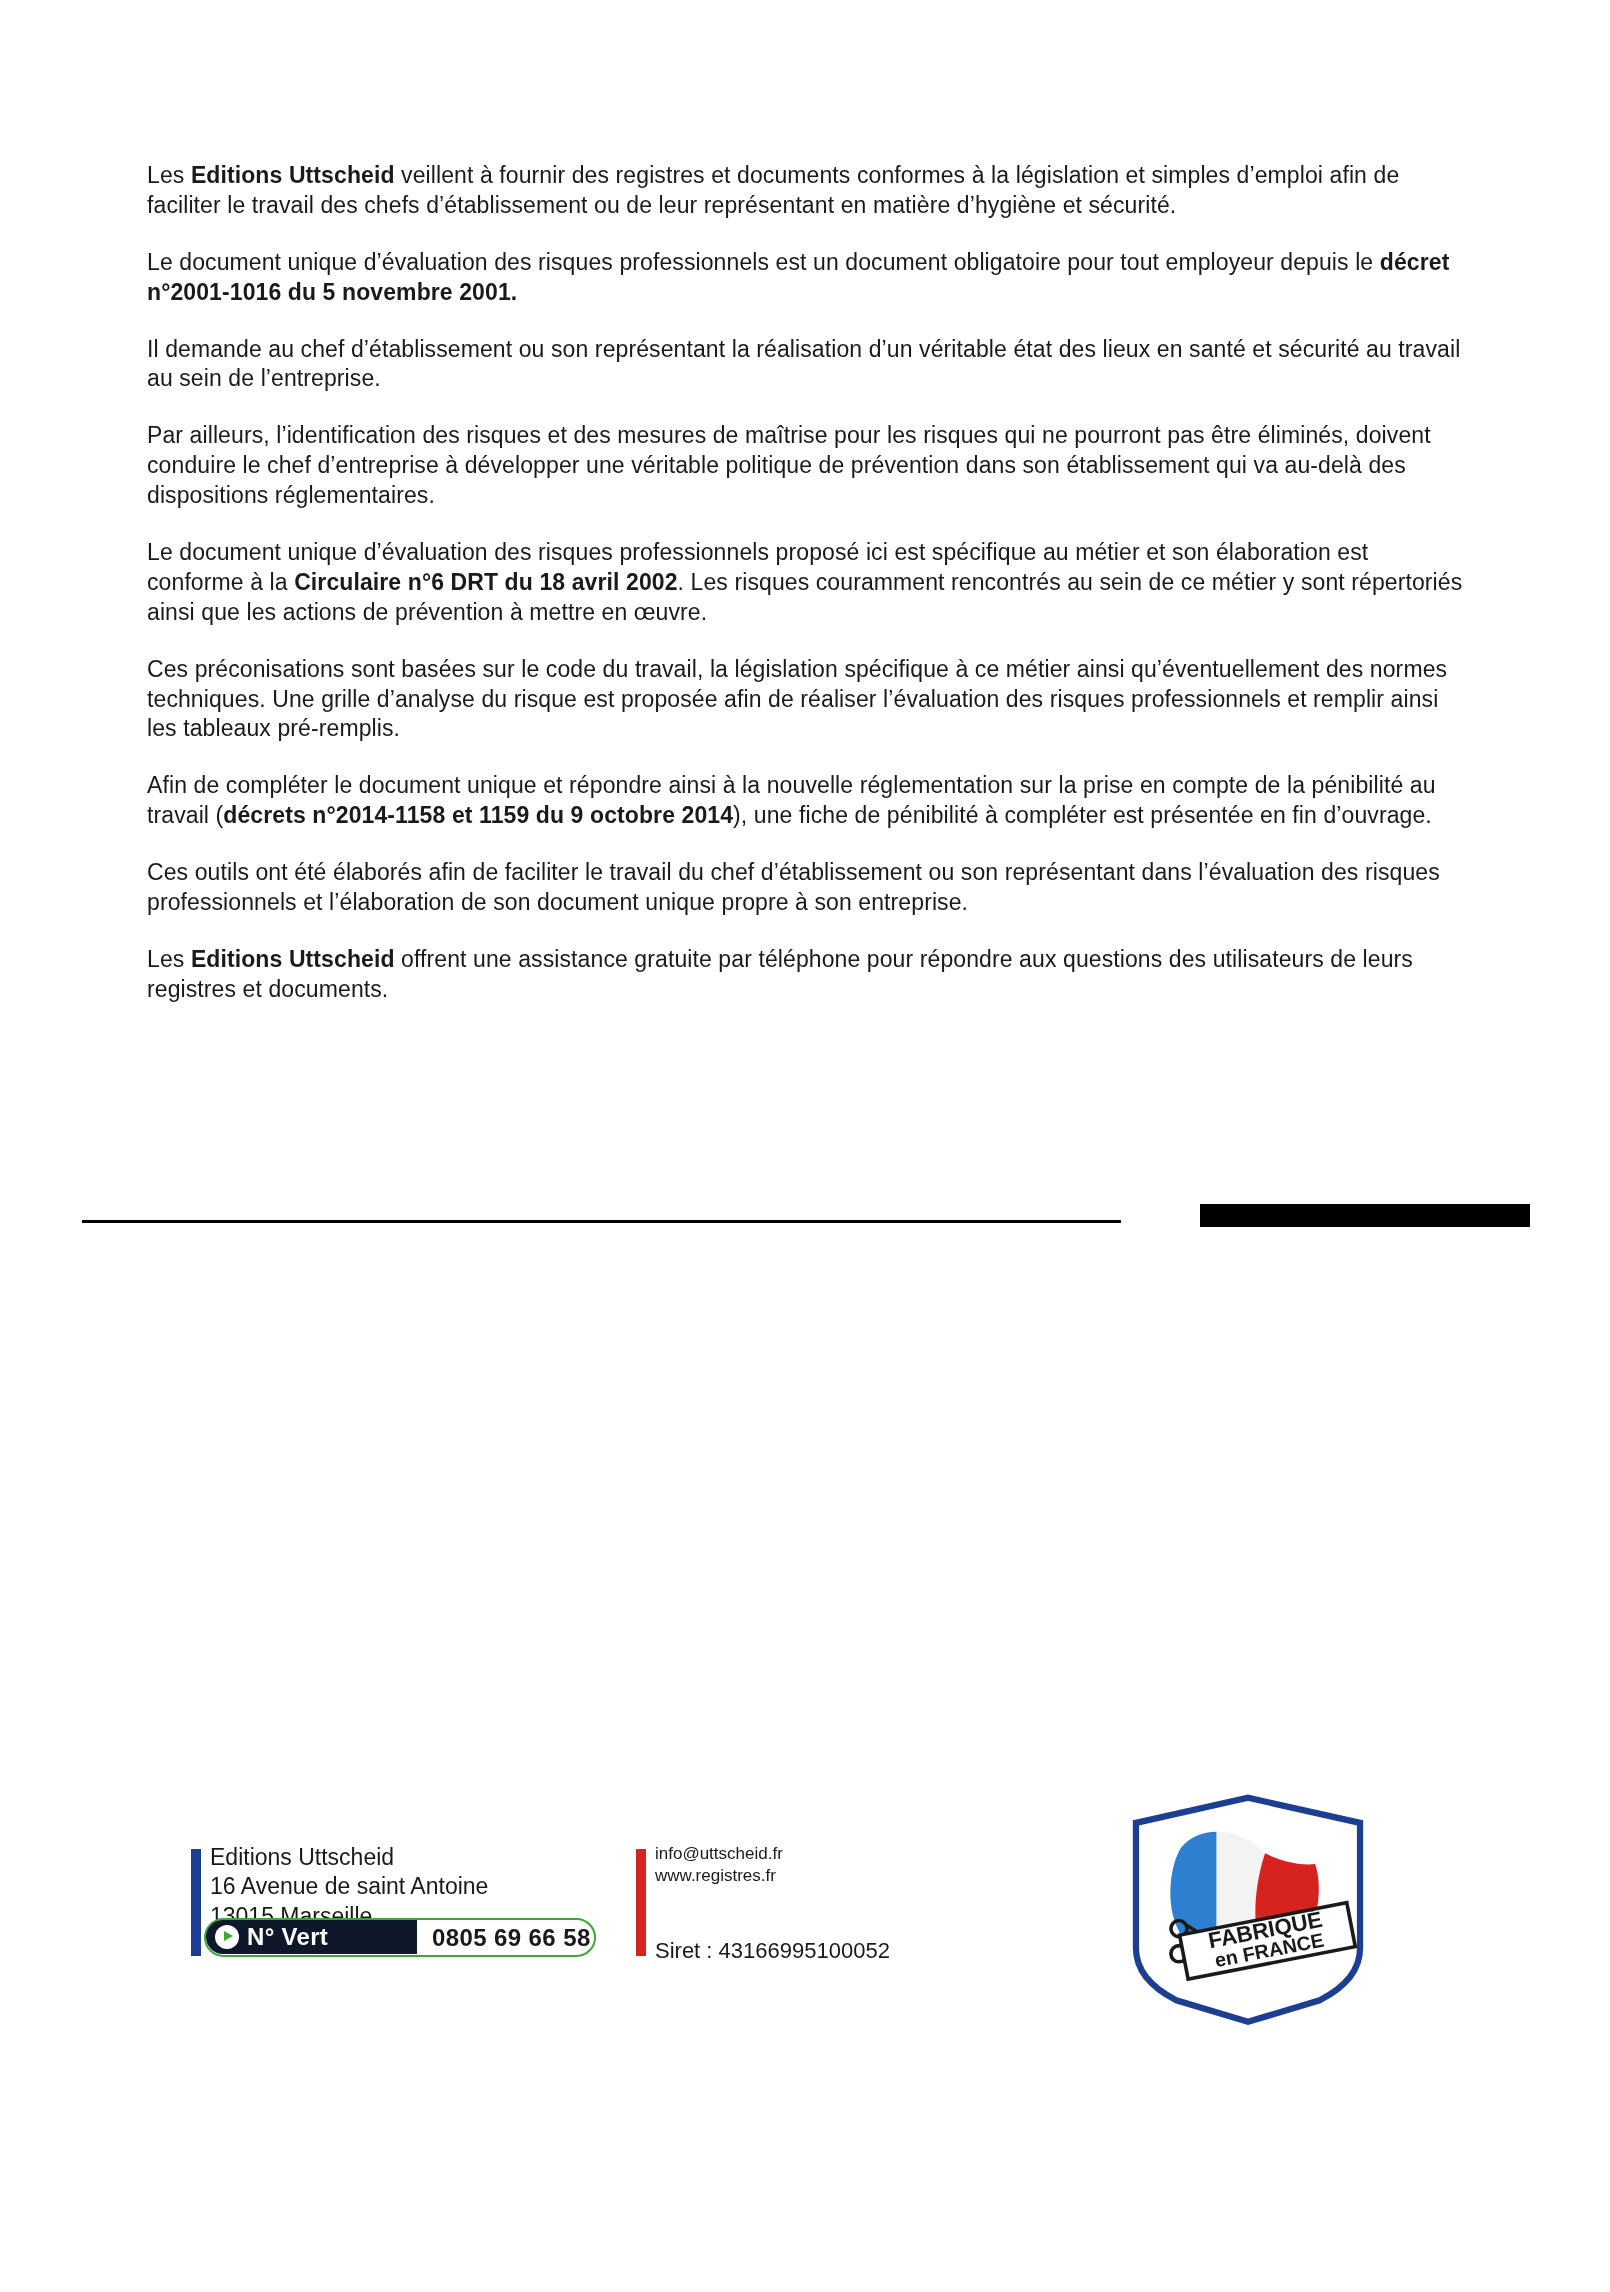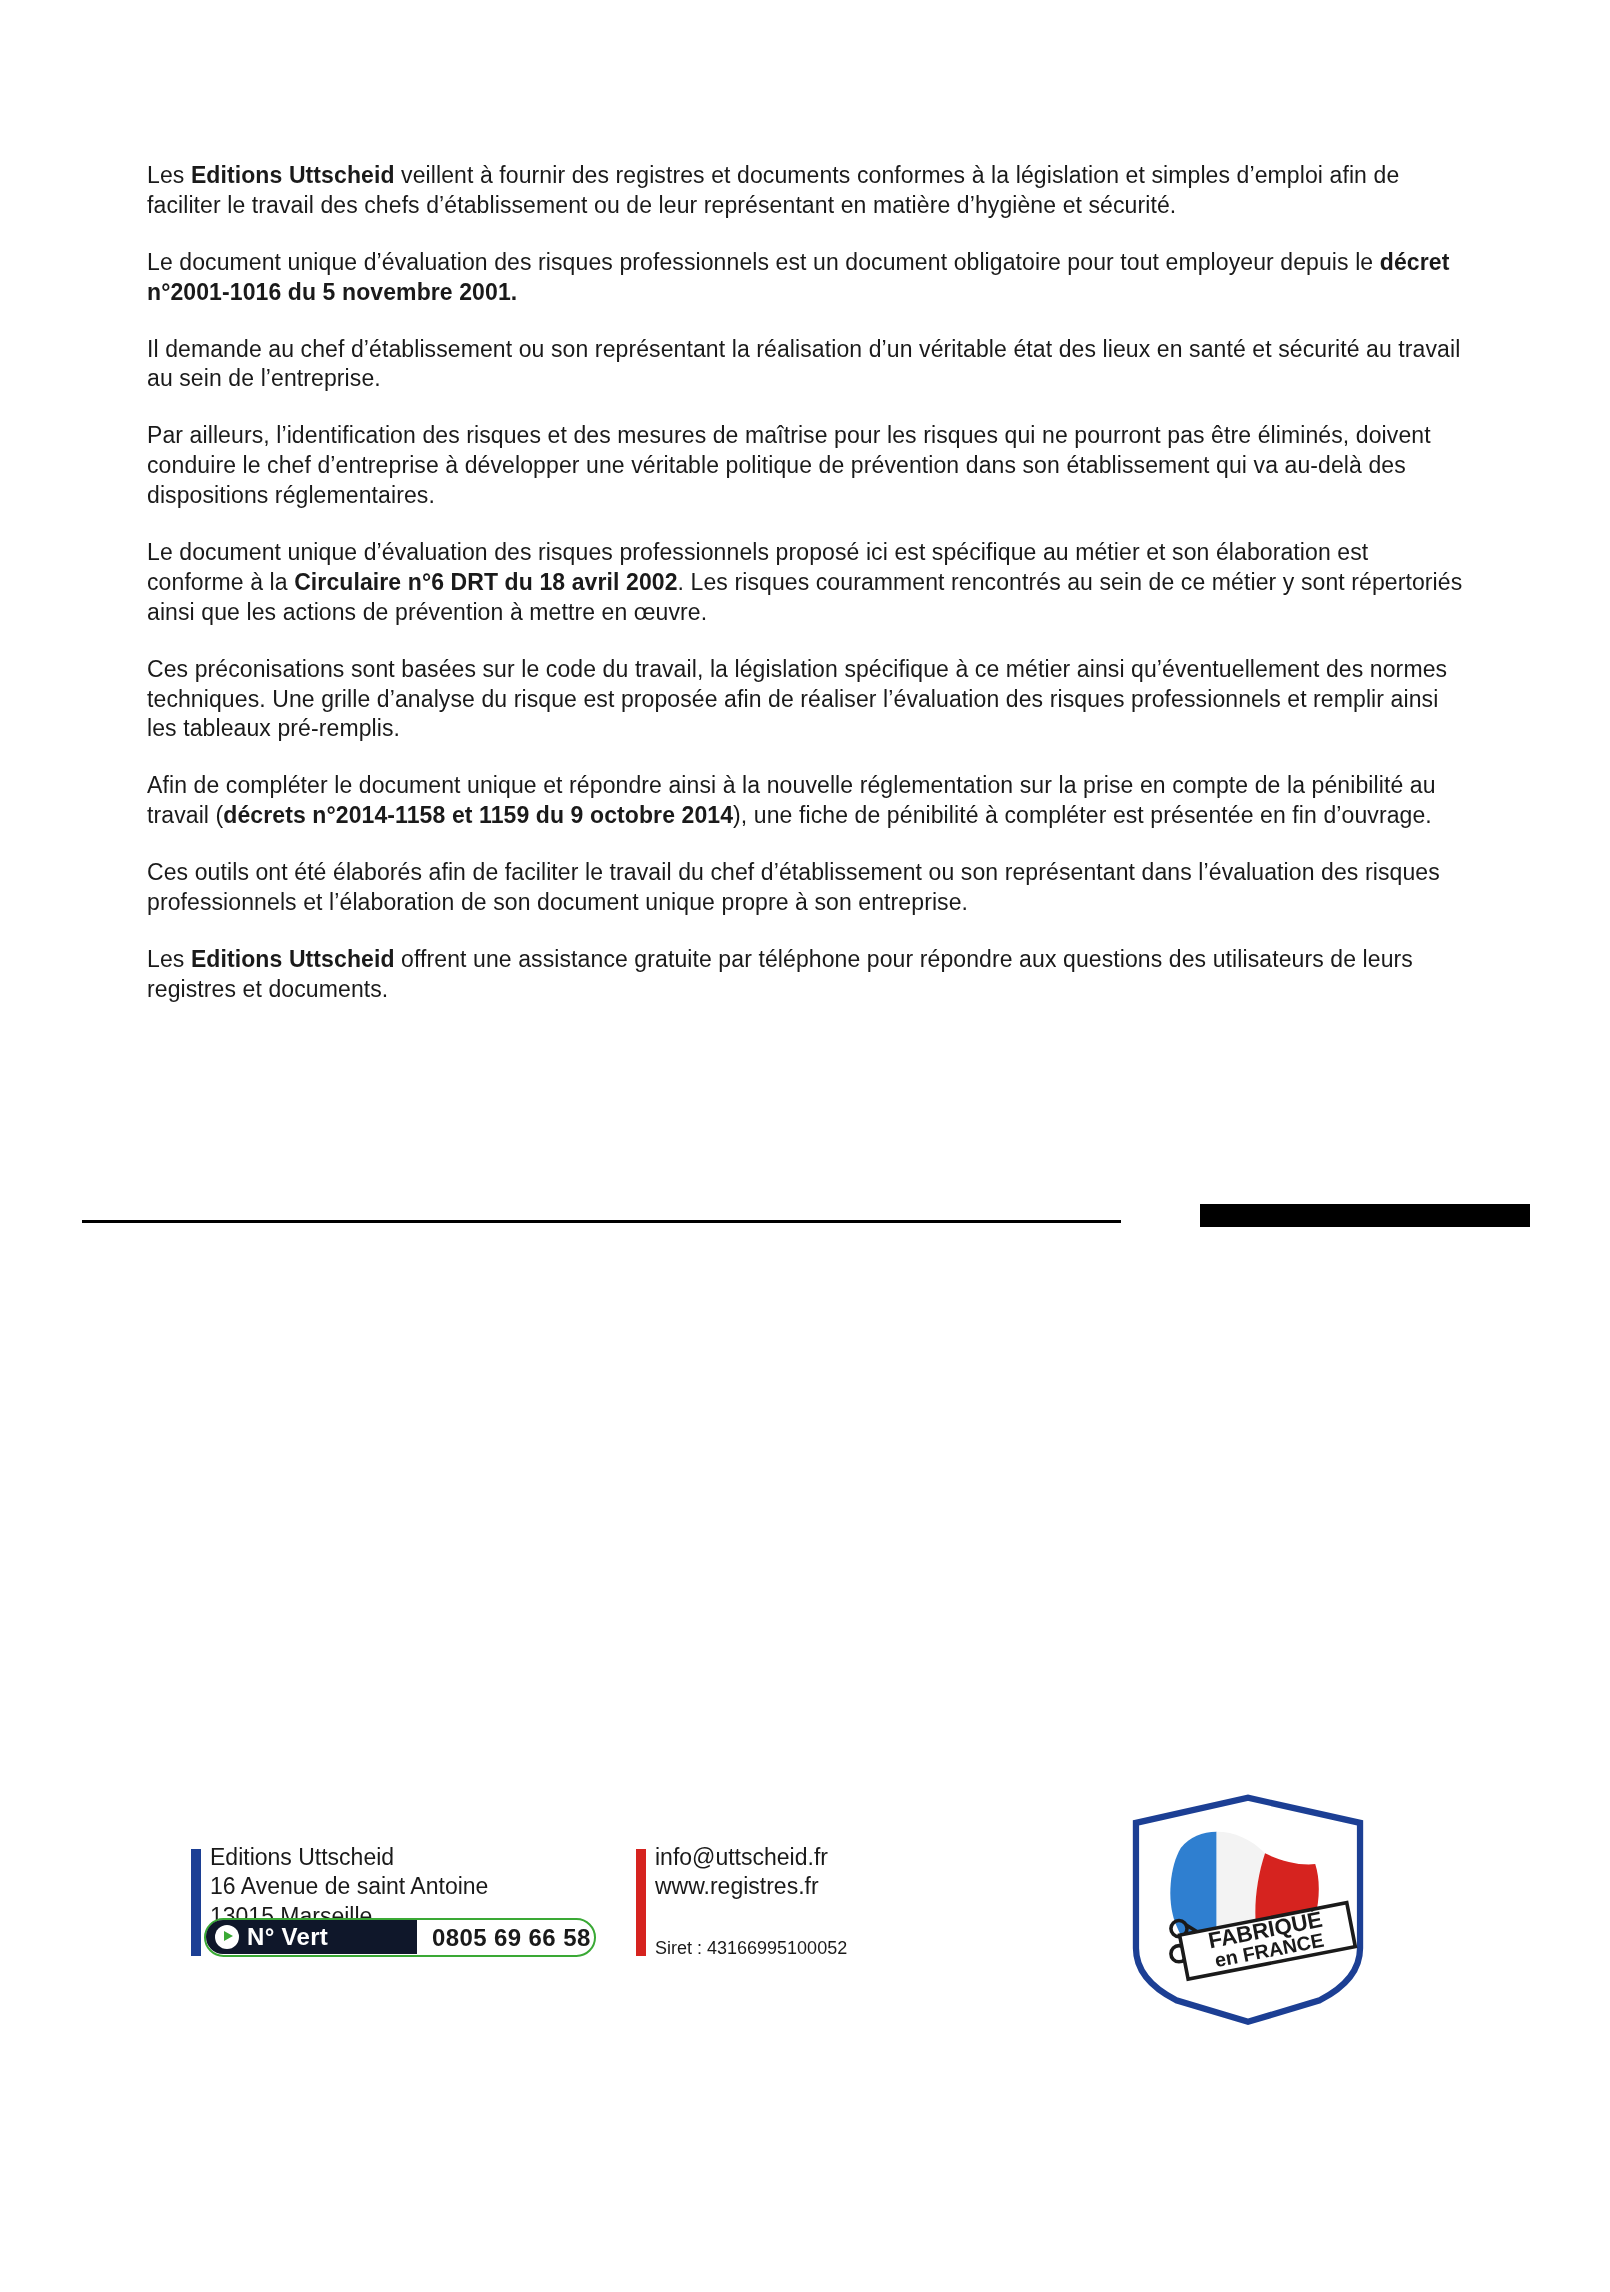--- a/index.html
+++ b/index.html
@@ -84,29 +84,29 @@
     left: 210px;
     top: 1843px;
     font-size: 23px;
     line-height: 1.28;
     color: #1a1a1a;
   }
   .contact {
     position: absolute;
     left: 655px;
     top: 1843px;
-    font-size: 23px;
+    font-size: 17px;
     line-height: 1.28;
     color: #1a1a1a;
   }
   .siret {
     position: absolute;
     left: 655px;
     top: 1938px;
-    font-size: 18px;
+    font-size: 22px;
     color: #1a1a1a;
   }
   
   .nvert {
     position: absolute;
     left: 204px;
     top: 1918px;
     width: 392px;
     height: 39px;
     border: 2.7px solid #3aa935;

